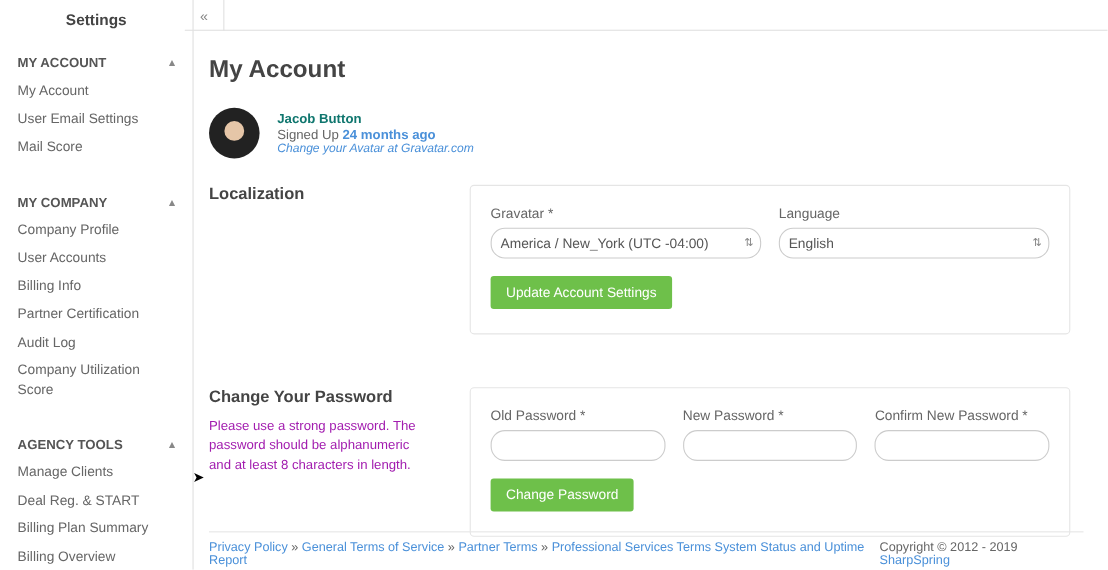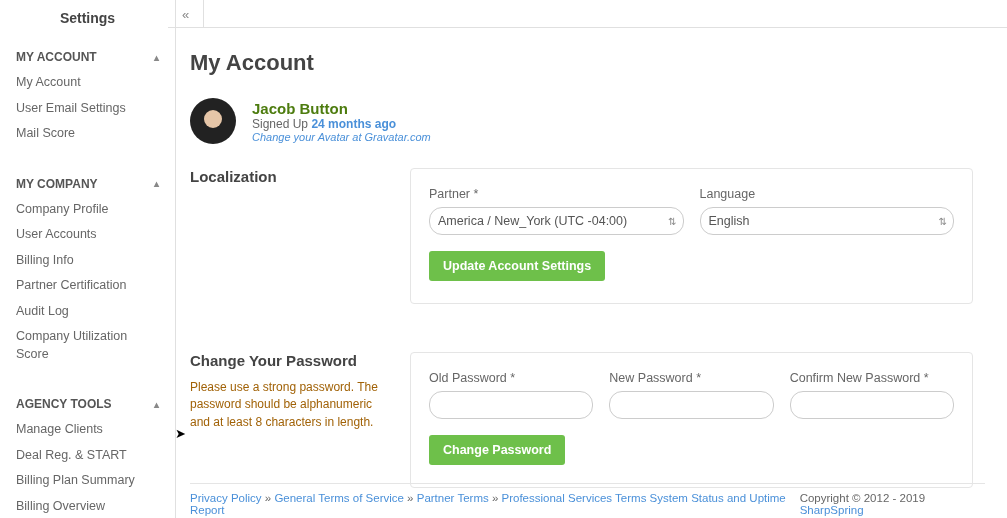--- a/index.html
+++ b/index.html
@@ -10,37 +10,37 @@
 .section-header .chev { font-size: 10px; color: #888; }
 .sidebar-item { font-size: 12.5px; color: #666; padding: 4px 16px; cursor: pointer; line-height: 1.4; }
 .section-gap { height: 24px; }
 .topbar { position: absolute; left: 168px; top: 0; right: 0; height: 28px; border-bottom: 1px solid #e0e0e0; display: flex; }
 .collapse-btn { width: 36px; height: 28px; border-right: 1px solid #e0e0e0; display: flex; align-items: center; justify-content: center; cursor: pointer; color: #888; font-size: 13px; }
 .main { position: absolute; left: 168px; top: 28px; right: 12px; bottom: 0; padding: 22px 22px 0 22px; overflow: hidden; }
 .page-title { font-size: 22px; font-weight: 700; color: #444; margin-bottom: 22px; }
 .profile-row { display: flex; align-items: center; gap: 16px; margin-bottom: 24px; }
 .avatar { width: 46px; height: 46px; border-radius: 50%; background: #222; position: relative; overflow: hidden; }
 .avatar::after { content: ""; position: absolute; top: 12px; left: 14px; width: 18px; height: 18px; border-radius: 50%; background: #e6c6a8; }
-.profile-name { font-size: 15px; font-weight: 700; color: #4d7c0f; }
+.profile-name { font-size: 12px; font-weight: 700; color: #0f766e; }
 .profile-signed { font-size: 12px; color: #666; }
 .profile-signed a { color: #4a90d9; text-decoration: none; font-weight: bold; }
 .profile-grav { font-size: 11px; font-style: italic; color: #4a90d9; cursor: pointer; }
 .card { border: 1px solid #e5e5e5; border-radius: 4px; padding: 18px 18px 22px 18px; }
-.two-col { display: flex; gap: 20px; }
+.two-col { display: flex; gap: 37px; }
 .left-col { width: 200px; }
 .right-col { flex: 1; }
 .section-title { font-size: 15px; font-weight: 700; color: #444; margin-bottom: 10px; }
 .field-label { font-size: 12.5px; color: #666; margin-bottom: 6px; display: block; }
 .select, .input { width: 100%; border: 1px solid #ccc; border-radius: 13px; padding: 6px 24px 6px 8px; font-size: 12.5px; color: #555; background: #fff; appearance: none; position: relative; }
 .select-wrap { position: relative; }
 .select-wrap::after { content: "⇅"; position: absolute; right: 7px; top: 50%; transform: translateY(-50%); font-size: 10px; color: #888; pointer-events: none; }
 .form-row { display: flex; gap: 16px; margin-bottom: 16px; }
 .form-col { flex: 1; }
-.btn-green { background: #6ec04a; color: #fff; border: none; border-radius: 3px; padding: 8px 14px; font-size: 12.5px; cursor: pointer; font-weight: 700; }
-.help-text { font-size: 12px; color: #a16207; line-height: 1.45; }
+.btn-green { background: #6ec04a; color: #fff; border: none; border-radius: 3px; padding: 8px 14px; font-size: 12.5px; cursor: pointer; font-weight: 400; }
+.help-text { font-size: 12px; color: #a21caf; line-height: 1.45; }
 .spacer { height: 48px; }
 .footer { position: absolute; left: 190px; right: 22px; bottom: 2px; border-top: 1px solid #e5e5e5; padding-top: 8px; font-size: 11.5px; color: #666; display: flex; justify-content: space-between; }
 .footer a { color: #4a90d9; text-decoration: none; }
 .cursor-ptr { position: absolute; left: 175px; top: 426px; font-size: 13px; color: #000; pointer-events: none; }
 </style>
 </head>
 <body>
 
 <div class="sidebar">
   <div class="sidebar-title">Settings</div>
@@ -98,21 +98,21 @@
   </div>
 
   <div class="two-col">
     <div class="left-col">
       <div class="section-title">Localization</div>
     </div>
     <div class="right-col">
       <div class="card">
         <div class="form-row">
           <div class="form-col">
-            <label class="field-label">Partner *</label>
+            <label class="field-label">Gravatar *</label>
             <div class="select-wrap">
               <select class="select">
                 <option>America / New_York (UTC -04:00)</option>
               </select>
             </div>
           </div>
           <div class="form-col">
             <label class="field-label">Language</label>
             <div class="select-wrap">
               <select class="select">

